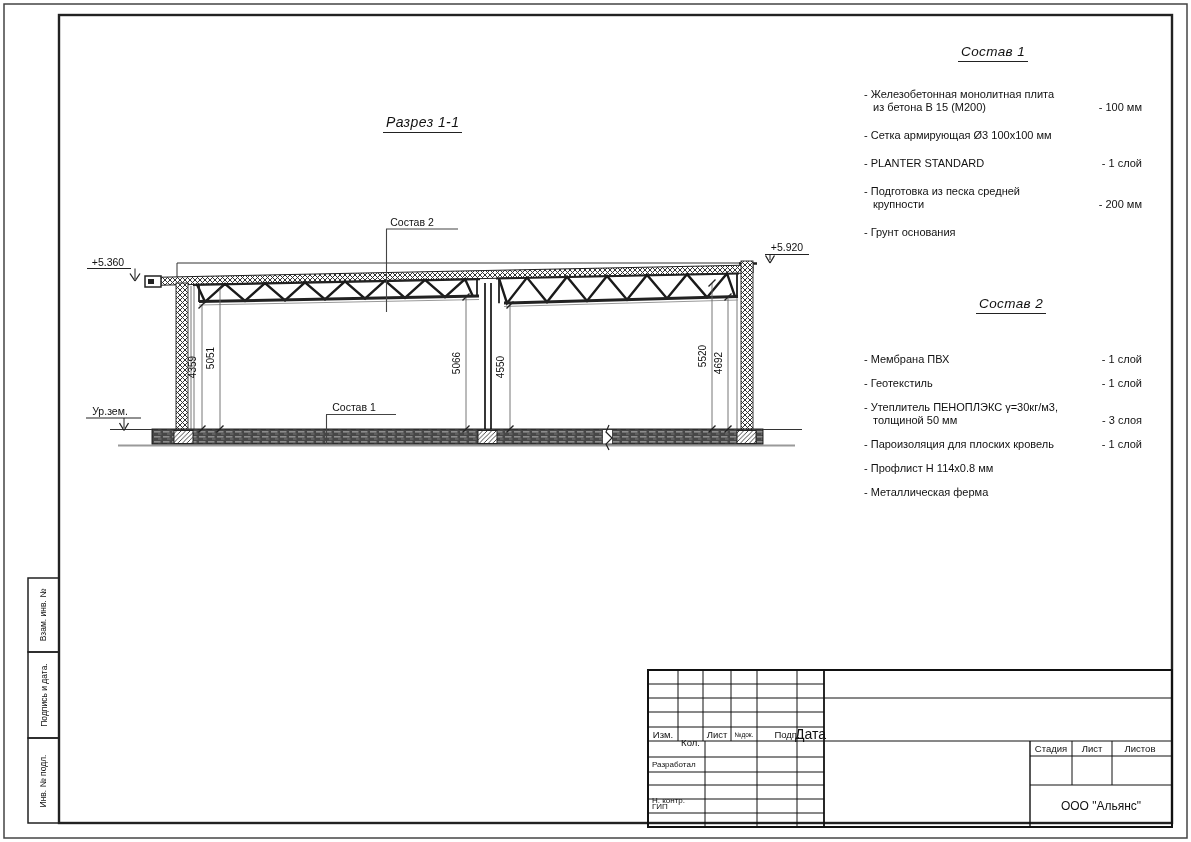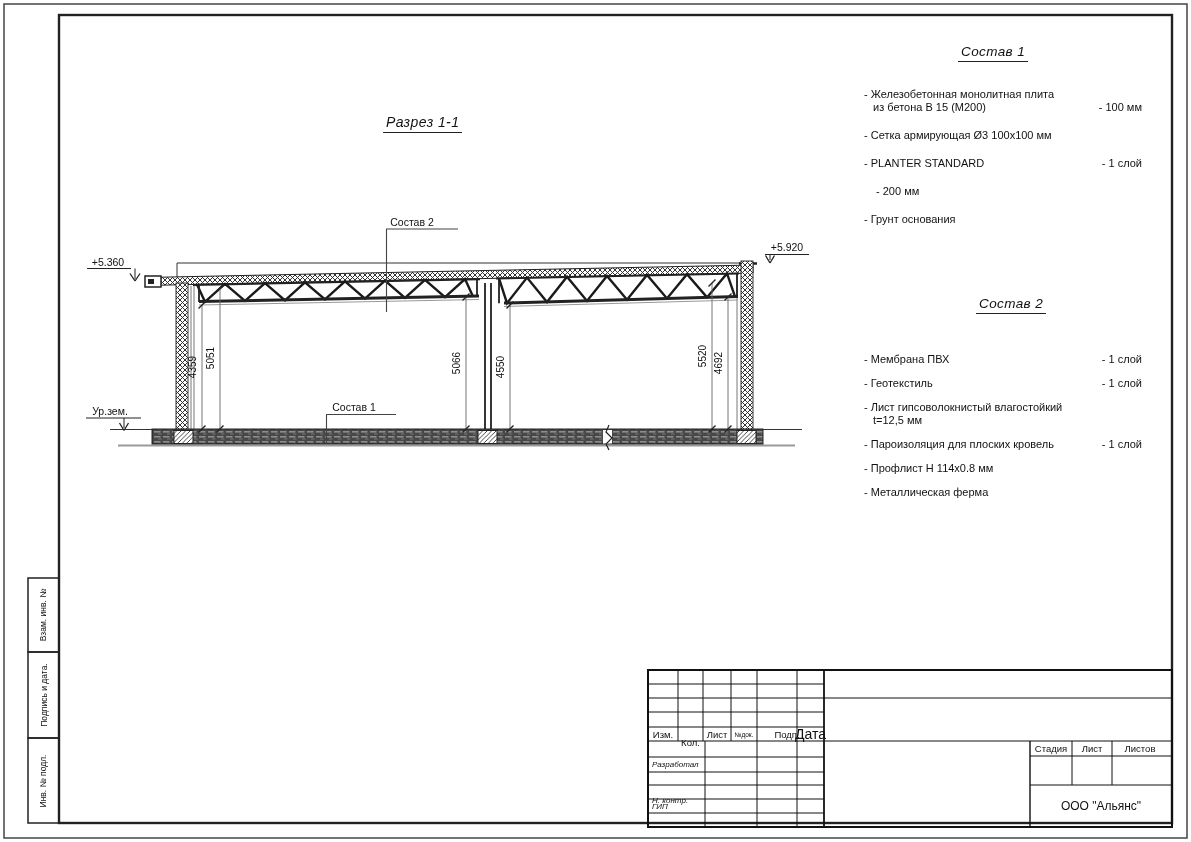--- a/index.html
+++ b/index.html
@@ -15,21 +15,21 @@
   .sostav-list{width:278px;font-size:11px;line-height:13px;}
   .sostav-item{display:flex;justify-content:space-between;align-items:flex-end;}
   .s1 .sostav-item{margin-bottom:15px;gap:9px;}
   .s2 .sostav-item{margin-bottom:11px;}
   .sostav-item.gap-top{}
   .sostav-name{white-space:pre-line;padding-left:9px;text-indent:-9px;}
   .sostav-value{white-space:nowrap;margin-left:12px;}
   
   .cell{position:absolute;display:flex;align-items:center;justify-content:center;
         font-size:9.5px;white-space:nowrap;}
-  .cell.left{justify-content:flex-start;font-style:italic;}
+  .cell.left{justify-content:flex-start;}
   .rot{display:flex;align-items:center;justify-content:center;}
   .rot span{transform:rotate(-90deg);white-space:nowrap;font-size:8.5px;}
   svg text{font-family:"Liberation Sans", sans-serif;fill:#111;}
 </style>
 </head>
 <body>
 
 <div id="sheet">
 
   <svg class="abs" style="left:0;top:0" width="1191" height="842" viewBox="0 0 1191 842">
@@ -180,42 +180,44 @@
     </div>
     <div class="sostav-item">
       <div class="sostav-name">- Сетка армирующая Ø3 100х100 мм</div>
       <div class="sostav-value"></div>
     </div>
     <div class="sostav-item">
       <div class="sostav-name">- PLANTER STANDARD</div>
       <div class="sostav-value">- 1  слой</div>
     </div>
     <div class="sostav-item">
+      <div class="sostav-name">- Подготовка из песка средней
+крупности</div>
       <div class="sostav-value">- 200 мм</div>
     </div>
     <div class="sostav-item">
       <div class="sostav-name">- Грунт основания</div>
       <div class="sostav-value"></div>
     </div>
   </div>
 
   <div class="abs heading" style="left:976px;top:296px;">Состав 2</div>
   <div class="abs sostav-list s2" style="left:864px;top:353px;">
     <div class="sostav-item">
       <div class="sostav-name">- Мембрана ПВХ</div>
       <div class="sostav-value">- 1 слой</div>
     </div>
     <div class="sostav-item">
       <div class="sostav-name">- Геотекстиль</div>
       <div class="sostav-value">- 1 слой</div>
     </div>
     <div class="sostav-item">
-      <div class="sostav-name">- Лист гипсоволокнистый влагостойкий
-t=12,5 мм</div>
-      <div class="sostav-value"></div>
+      <div class="sostav-name">- Утеплитель ПЕНОПЛЭКС γ=30кг/м3,
+толщиной 50 мм</div>
+      <div class="sostav-value">- 3 слоя</div>
     </div>
     <div class="sostav-item">
       <div class="sostav-name">- Пароизоляция для плоских кровель</div>
       <div class="sostav-value">- 1 слой</div>
     </div>
     <div class="sostav-item gap-top">
       <div class="sostav-name">- Профлист Н 114х0.8 мм</div>
       <div class="sostav-value"></div>
     </div>
     <div class="sostav-item">

